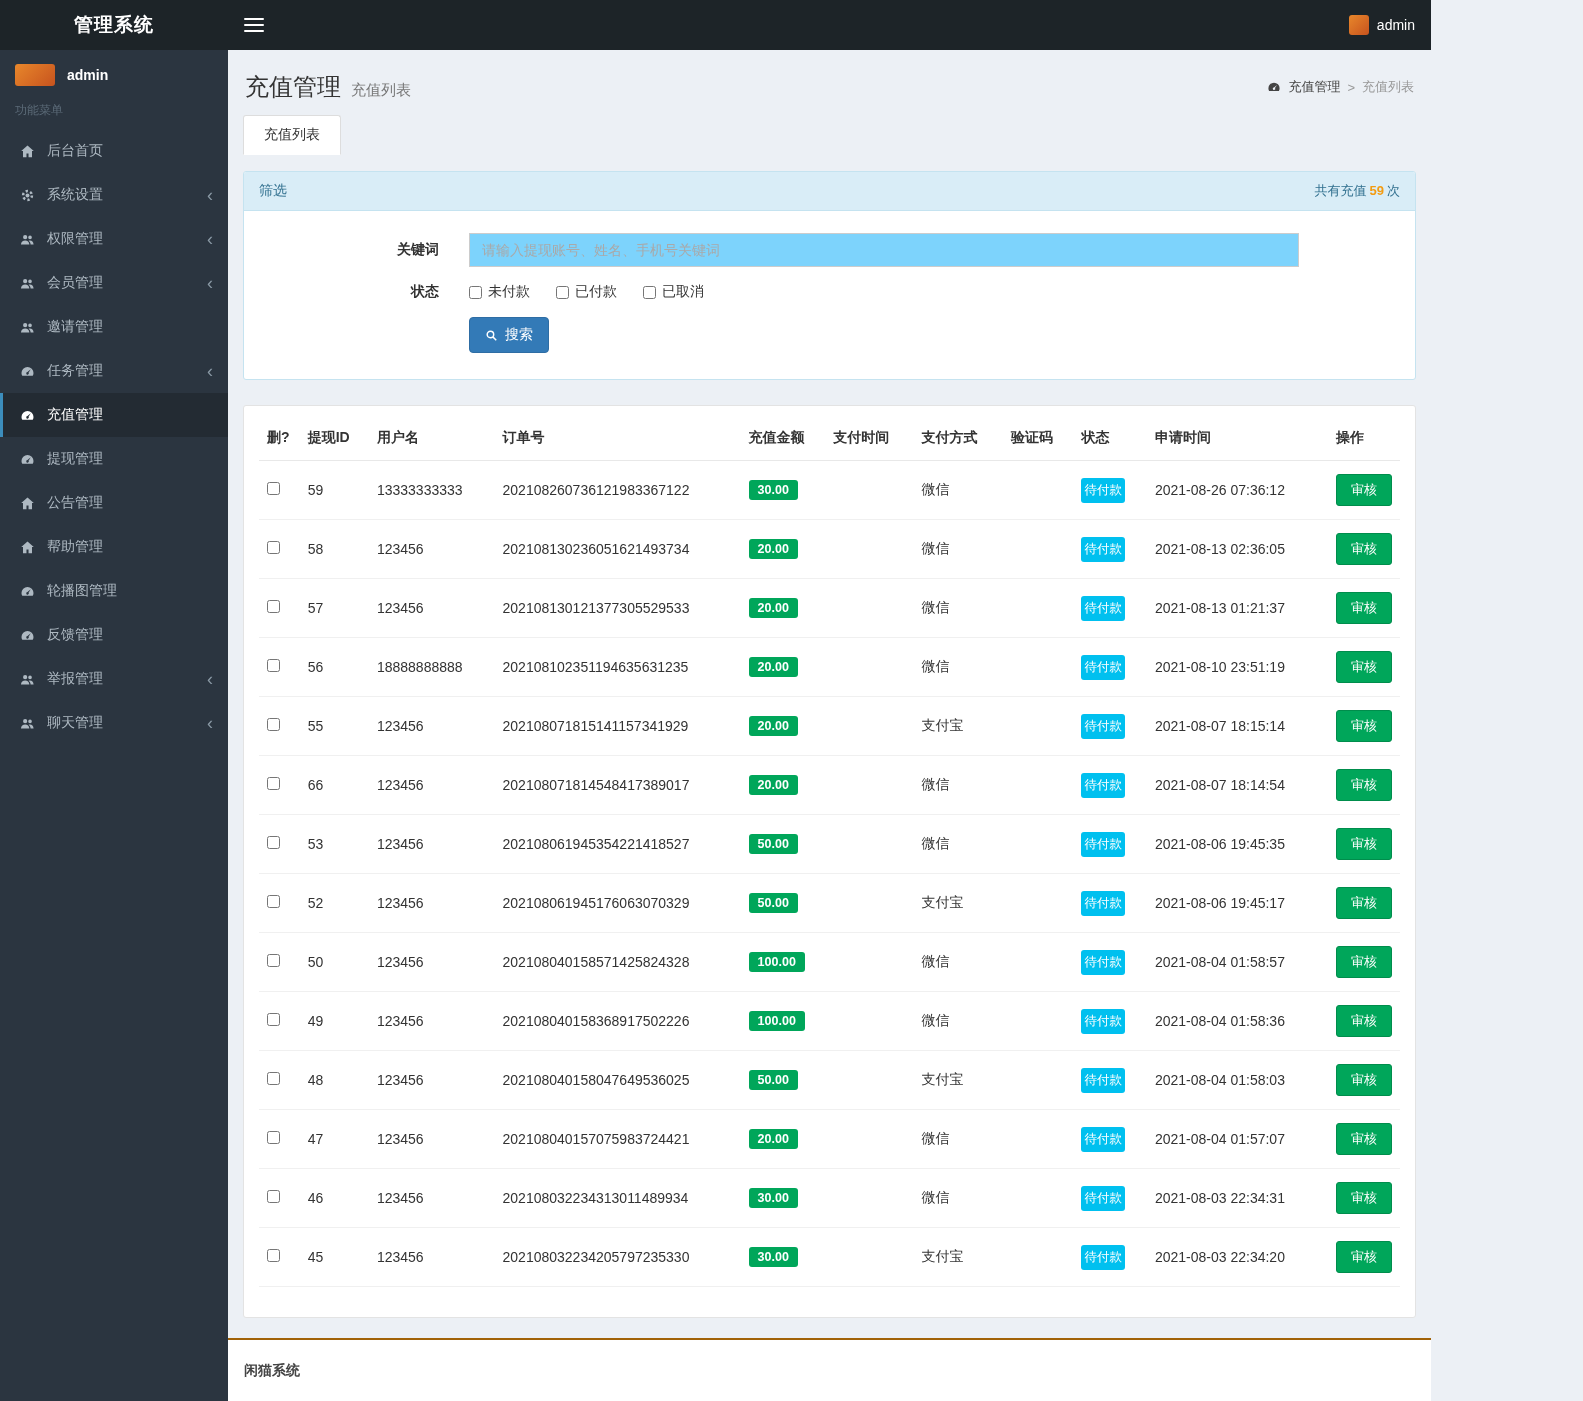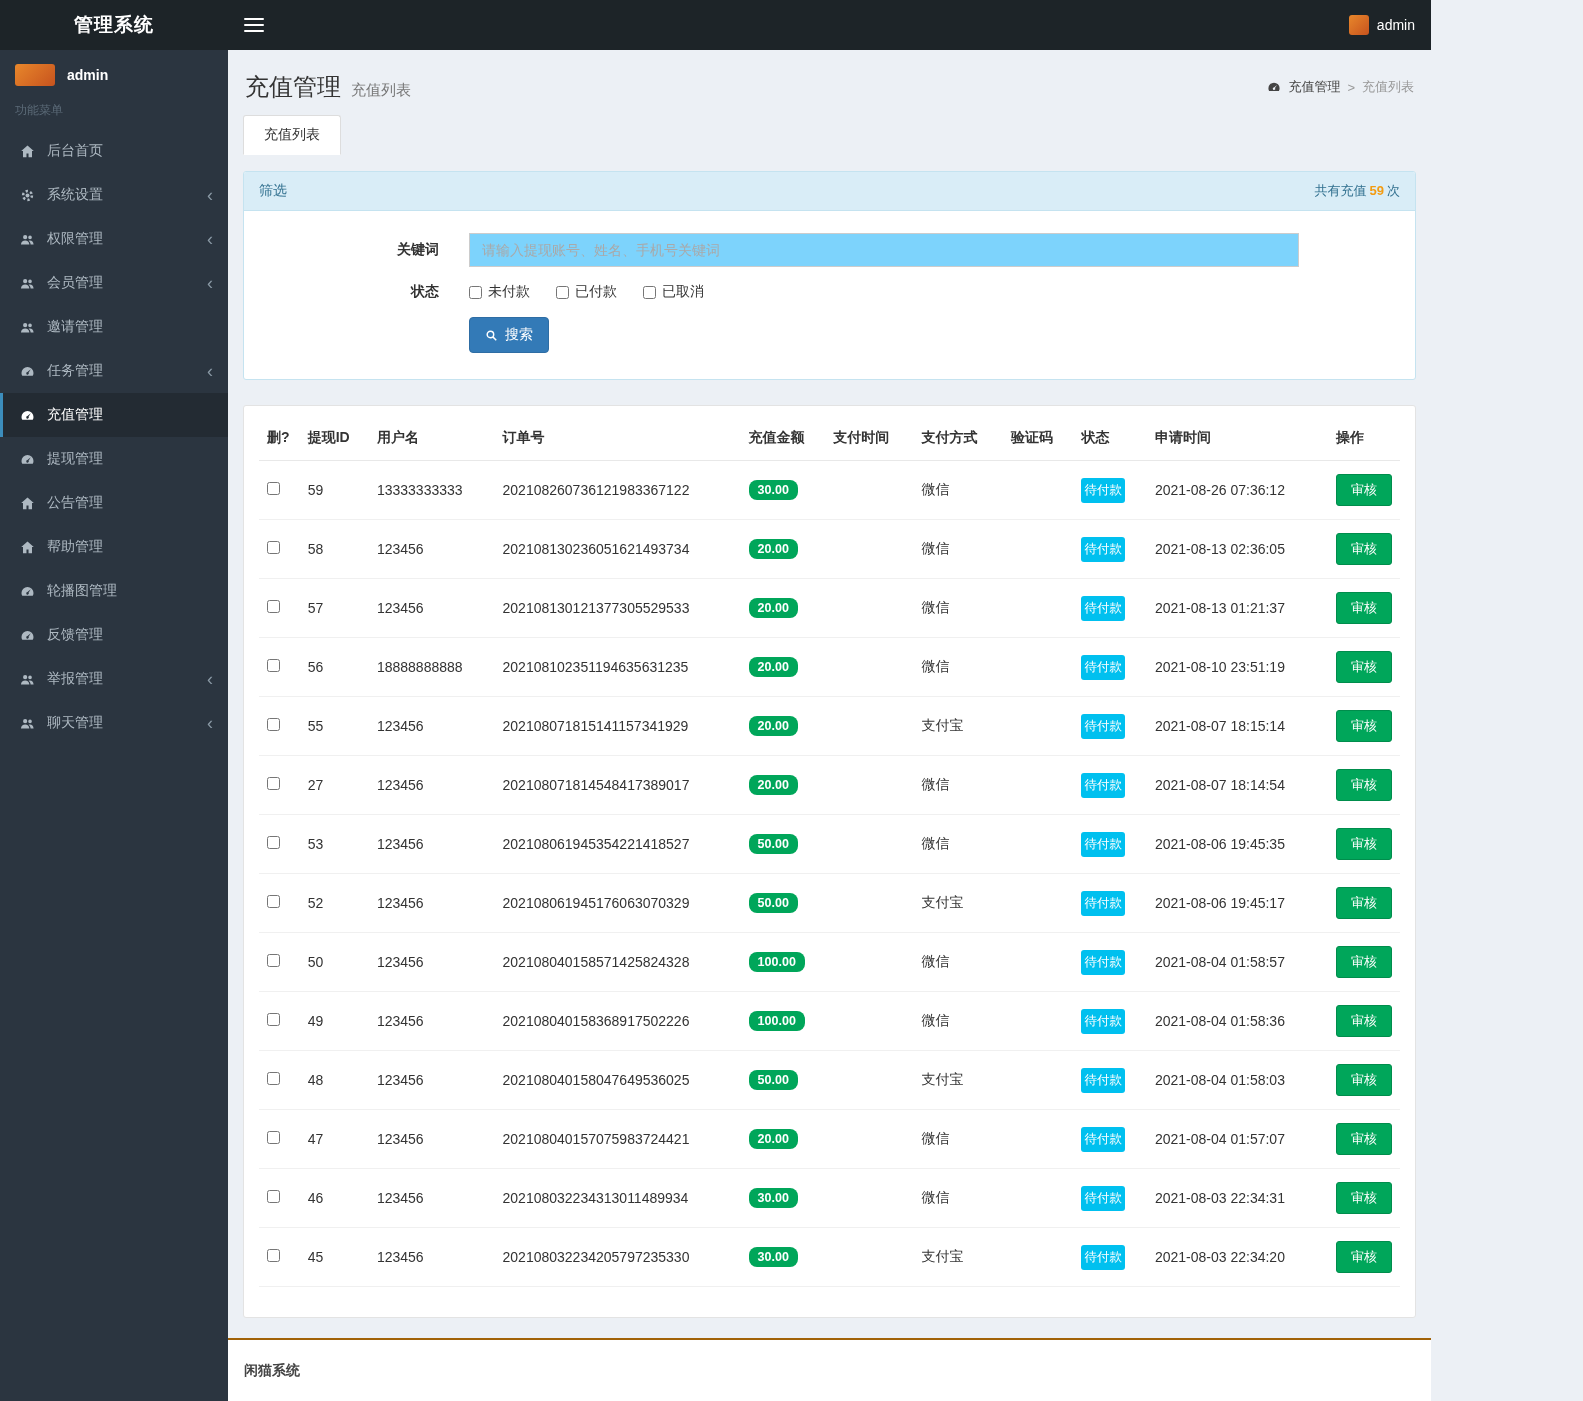--- a/index.html
+++ b/index.html
@@ -58,21 +58,21 @@
   .check input{width:13px;height:13px;cursor:pointer;}
   .btn-search{display:inline-flex;align-items:center;gap:7px;background:#337ab7;border:1px solid #2e6da4;color:#fff;padding:8px 15px;border-radius:4px;font-size:14px;cursor:pointer;font-family:inherit;}
   .btn-search svg{width:13px;height:13px;display:block;}
 
   
   .table-panel{margin-top:25px;background:#fff;border:1px solid #e3e3e3;border-radius:3px;padding:10px 15px 30px;}
   table.grid{width:100%;border-collapse:collapse;}
   .grid th{text-align:left;padding:13px 8px;border-bottom:1px solid #e8e8e8;font-size:14px;color:#333;font-weight:bold;white-space:nowrap;}
   .grid td{padding:13px 8px;border-bottom:1px solid #f0f0f0;font-size:14px;color:#333;vertical-align:middle;white-space:nowrap;}
   .row-check{width:13px;height:13px;cursor:pointer;}
-  .badge-green{display:inline-block;background:#00a65a;color:#fff;border-radius:8px;padding:3px 9px;font-size:12.5px;font-weight:bold;}
+  .badge-green{display:inline-block;background:#00a65a;color:#fff;border-radius:3px;padding:3px 9px;font-size:12.5px;font-weight:bold;}
   .badge-aqua{display:inline-block;background:#00c0ef;color:#fff;border-radius:3px;padding:4px 3px;font-size:12.5px;}
   .btn-audit{background:#00a65a;border:1px solid #008d4c;color:#fff;padding:6px 14px;border-radius:3px;font-size:13px;cursor:pointer;font-family:inherit;}
   col.c1{width:42px;}col.c2{width:76px;}col.c3{width:140px;}col.c4{width:272px;}
   col.c5{width:92px;}col.c6{width:98px;}col.c7{width:100px;}col.c8{width:78px;}
   col.c9{width:82px;}col.c10{width:202px;}col.c11{width:72px;}
 
   
   .footer{height:63px;min-height:63px;background:#fff;border-top:2px solid #a16207;display:flex;align-items:center;padding:0 16px;font-weight:bold;color:#444;font-size:14px;}
 </style>
 </head>
@@ -384,21 +384,21 @@
                 <td><span class="badge-green">20.00</span></td>
                 <td></td>
                 <td>支付宝</td>
                 <td></td>
                 <td><span class="badge-aqua">待付款</span></td>
                 <td>2021-08-07 18:15:14</td>
                 <td><button class="btn-audit">审核</button></td>
               </tr>
               <tr>
                 <td><input type="checkbox" class="row-check" style=""></td>
-                <td>27</td>
+                <td>66</td>
                 <td>123456</td>
                 <td>202108071814548417389017</td>
                 <td><span class="badge-green">20.00</span></td>
                 <td></td>
                 <td>微信</td>
                 <td></td>
                 <td><span class="badge-aqua">待付款</span></td>
                 <td>2021-08-07 18:14:54</td>
                 <td><button class="btn-audit">审核</button></td>
               </tr>

